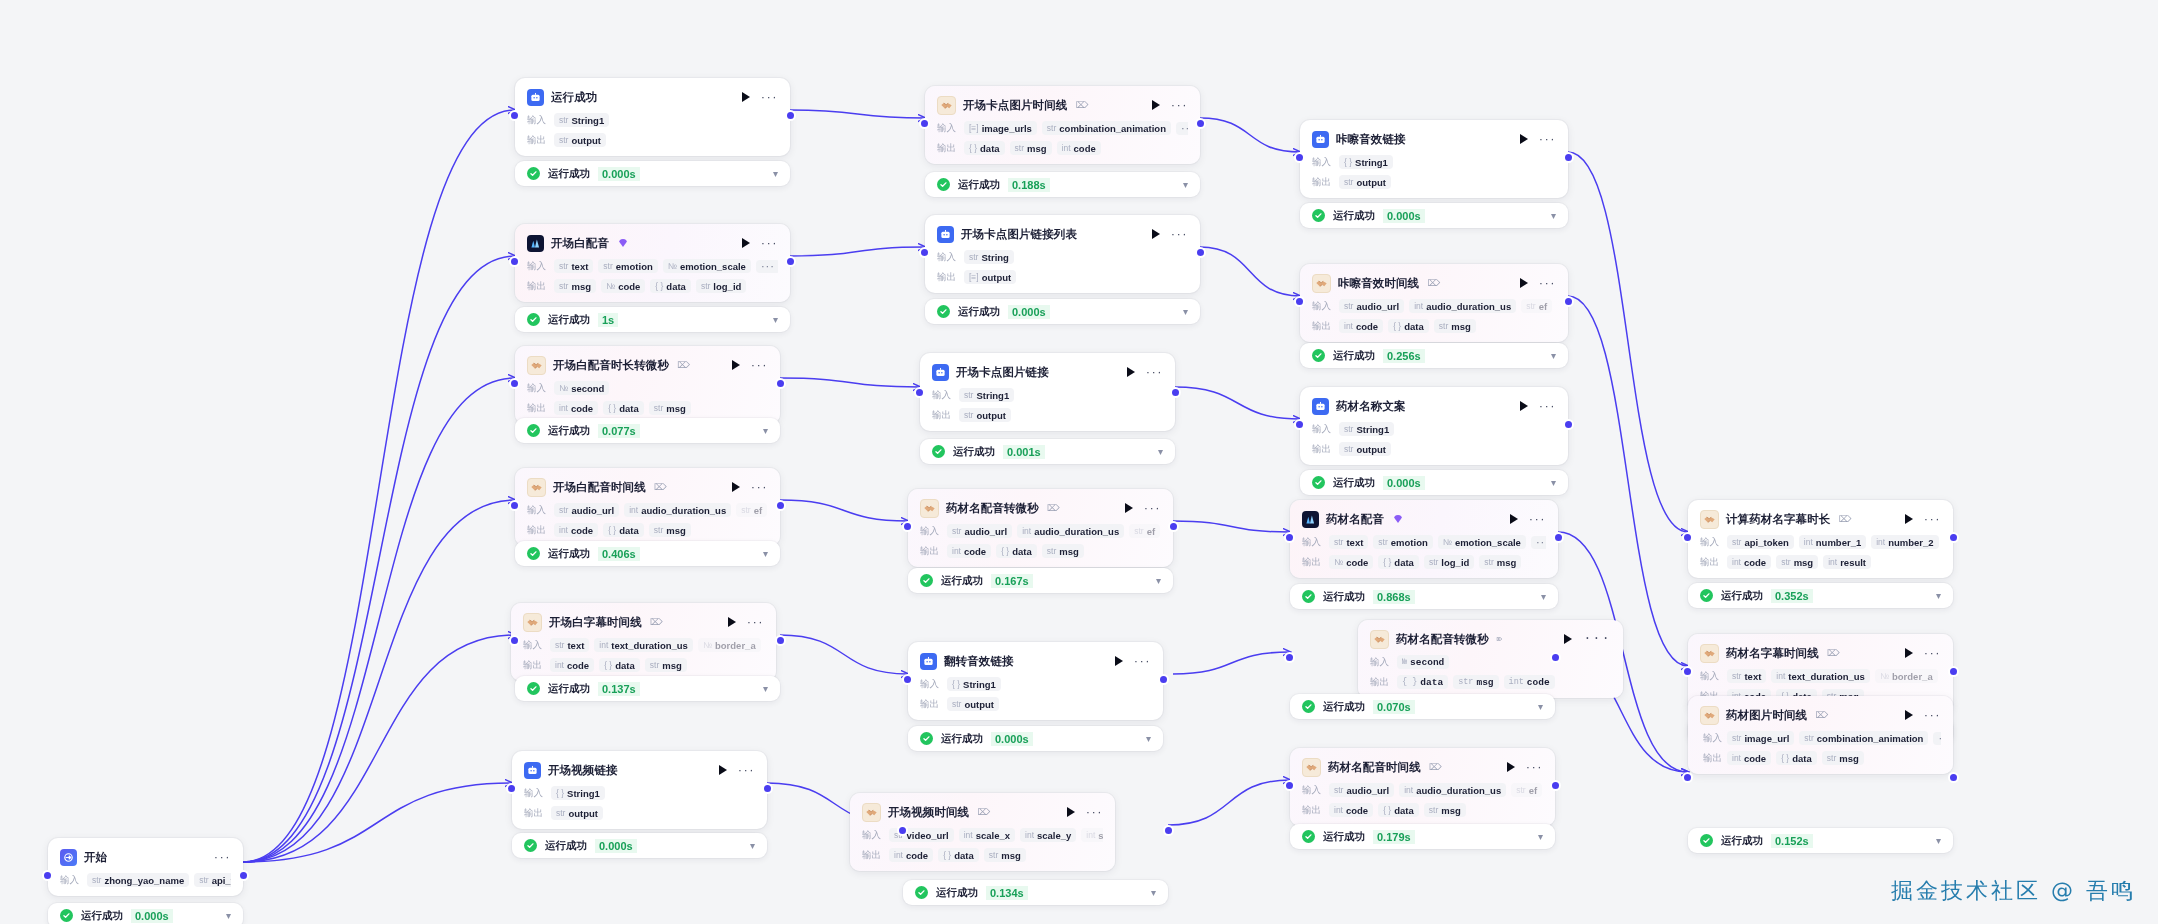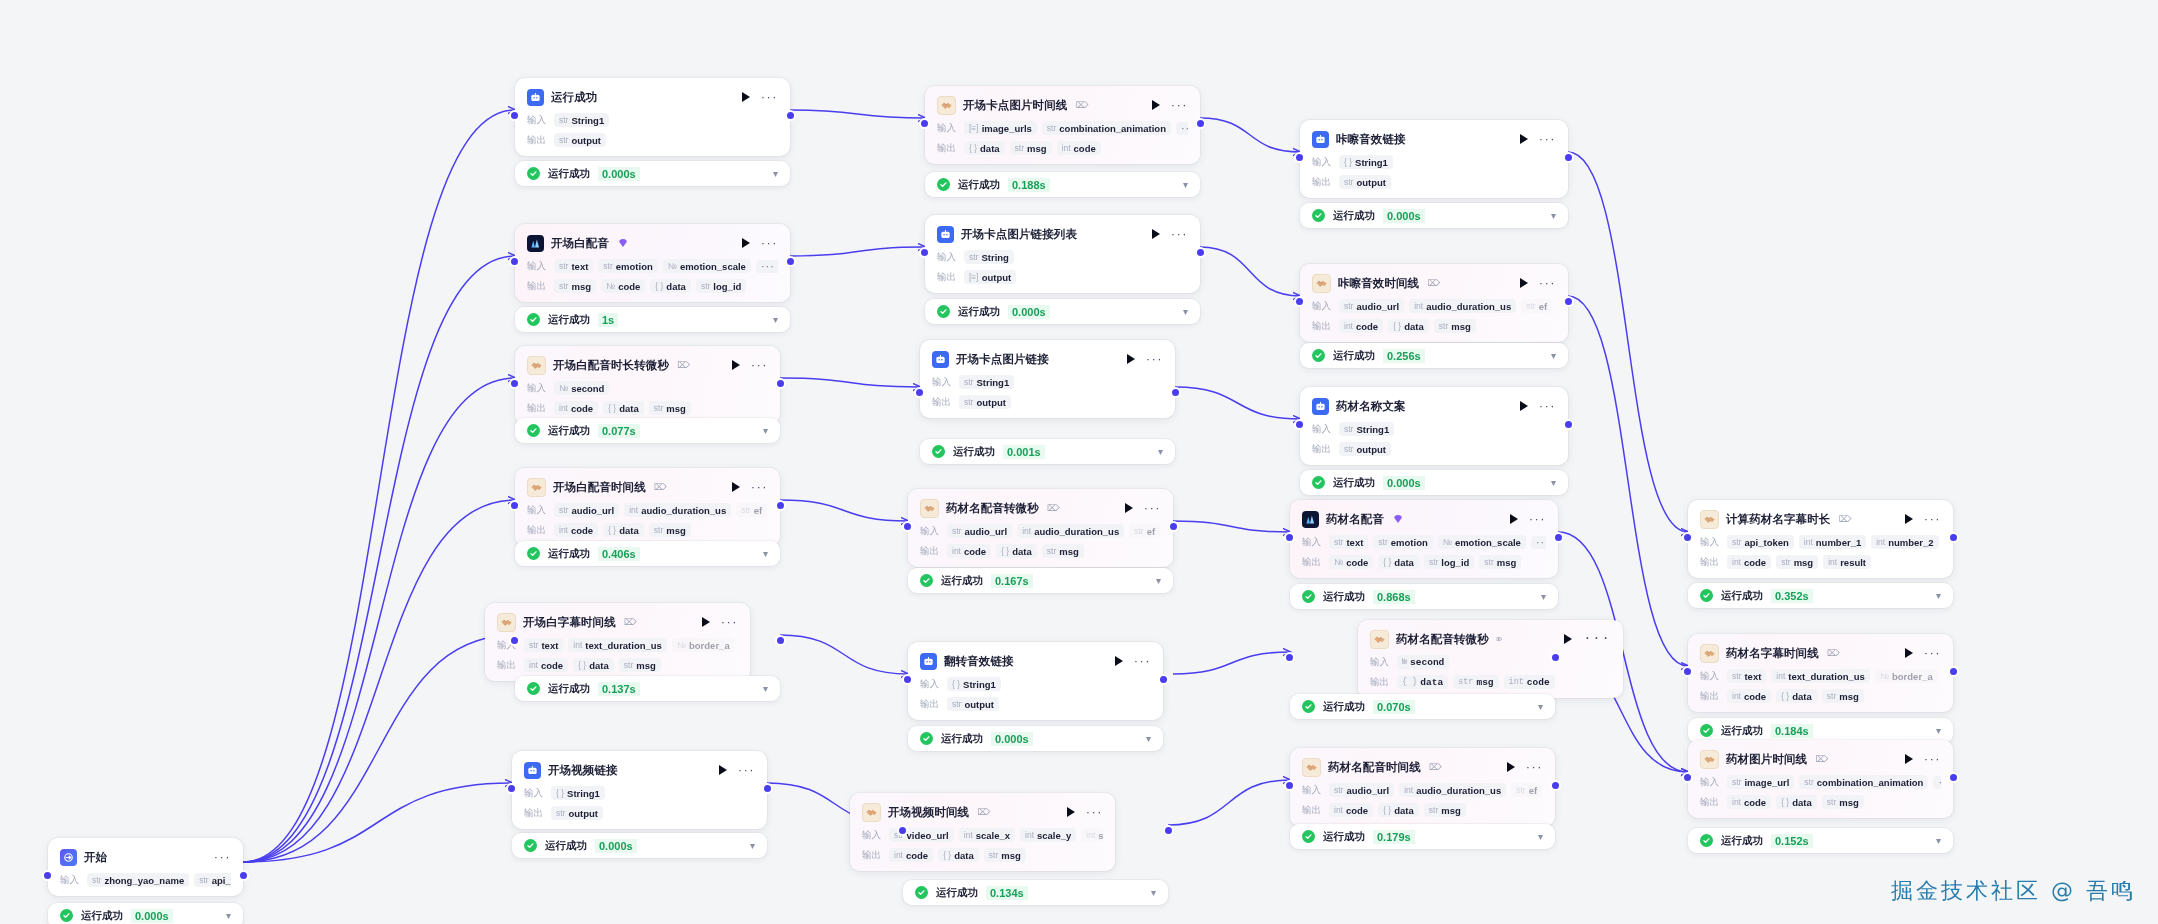--- a/index.html
+++ b/index.html
@@ -384,21 +384,21 @@
       <div class="status" style="left: 515px; top: 541px; width: 265px;">
         <span class="check">
           <svg width="9" height="9" viewBox="0 0 12 12">
             <path d="M2.6 6.2 L4.8 8.4 L9.2 3.8" fill="none" stroke="#fff" stroke-width="1.8" stroke-linecap="round" stroke-linejoin="round"></path>
           </svg>
         </span>
         <span class="stext">运行成功</span>
         <span class="sdur">0.406s</span>
         <span class="chev">▾</span>
       </div>
-      <div class="node tinted" style="left: 485px; top: 603px; width: 265px;">
+      <div class="node tinted" style="left: 511px; top: 603px; width: 265px;">
         <div class="nhead">
           <span class="nicon ic-plugin">
             <svg width="13" height="13" viewBox="0 0 16 16">
               <path d="M1.6 7.4 L4.6 5 L7.6 7 L10 5.2 L14.4 7.8 L11.4 11.4 L8.6 9.6 L6 11.6Z" fill="#e0a97a"></path>
               <path d="M4.6 5 L7.6 7 L10 5.2" fill="none" stroke="#b9794a" stroke-width=".8"></path>
               <path d="M8.6 9.6 L6 11.6" fill="none" stroke="#b9794a" stroke-width=".8"></path>
             </svg>
           </span>
           <span class="ntitle">开场白字幕时间线</span>
           <span class="tag-mini">⌦</span>
@@ -585,21 +585,21 @@
       <div class="status" style="left: 925px; top: 299px; width: 275px;">
         <span class="check">
           <svg width="9" height="9" viewBox="0 0 12 12">
             <path d="M2.6 6.2 L4.8 8.4 L9.2 3.8" fill="none" stroke="#fff" stroke-width="1.8" stroke-linecap="round" stroke-linejoin="round"></path>
           </svg>
         </span>
         <span class="stext">运行成功</span>
         <span class="sdur">0.000s</span>
         <span class="chev">▾</span>
       </div>
-      <div class="node" style="left: 920px; top: 340px; width: 255px;">
+      <div class="node" style="left: 920px; top: 353px; width: 255px;">
         <div class="nhead">
           <span class="nicon ic-blue">
             <svg width="11" height="11" viewBox="0 0 16 16">
               <rect x="2" y="4" width="12" height="9" rx="2.2" fill="#fff"></rect>
               <circle cx="6" cy="8.5" r="1.1" fill="#3d6af2"></circle>
               <circle cx="10" cy="8.5" r="1.1" fill="#3d6af2"></circle>
               <rect x="7.3" y="1.4" width="1.4" height="2.8" fill="#fff"></rect>
             </svg>
           </span>
           <span class="ntitle">开场卡点图片链接</span>
@@ -1229,21 +1229,21 @@
       <div class="status" style="left: 1688px; top: 718px; width: 265px;">
         <span class="check">
           <svg width="9" height="9" viewBox="0 0 12 12">
             <path d="M2.6 6.2 L4.8 8.4 L9.2 3.8" fill="none" stroke="#fff" stroke-width="1.8" stroke-linecap="round" stroke-linejoin="round"></path>
           </svg>
         </span>
         <span class="stext">运行成功</span>
         <span class="sdur">0.184s</span>
         <span class="chev">▾</span>
       </div>
-      <div class="node tinted" style="left: 1688px; top: 740px; width: 265px;">
+      <div class="node tinted" style="left: 1688px; top: 696px; width: 265px; text-align: right;">
         <div class="nhead">
           <span class="nicon ic-plugin">
             <svg width="13" height="13" viewBox="0 0 16 16">
               <path d="M1.6 7.4 L4.6 5 L7.6 7 L10 5.2 L14.4 7.8 L11.4 11.4 L8.6 9.6 L6 11.6Z" fill="#e0a97a"></path>
               <path d="M4.6 5 L7.6 7 L10 5.2" fill="none" stroke="#b9794a" stroke-width=".8"></path>
               <path d="M8.6 9.6 L6 11.6" fill="none" stroke="#b9794a" stroke-width=".8"></path>
             </svg>
           </span>
           <span class="ntitle">药材图片时间线</span>
           <span class="tag-mini">⌦</span>

